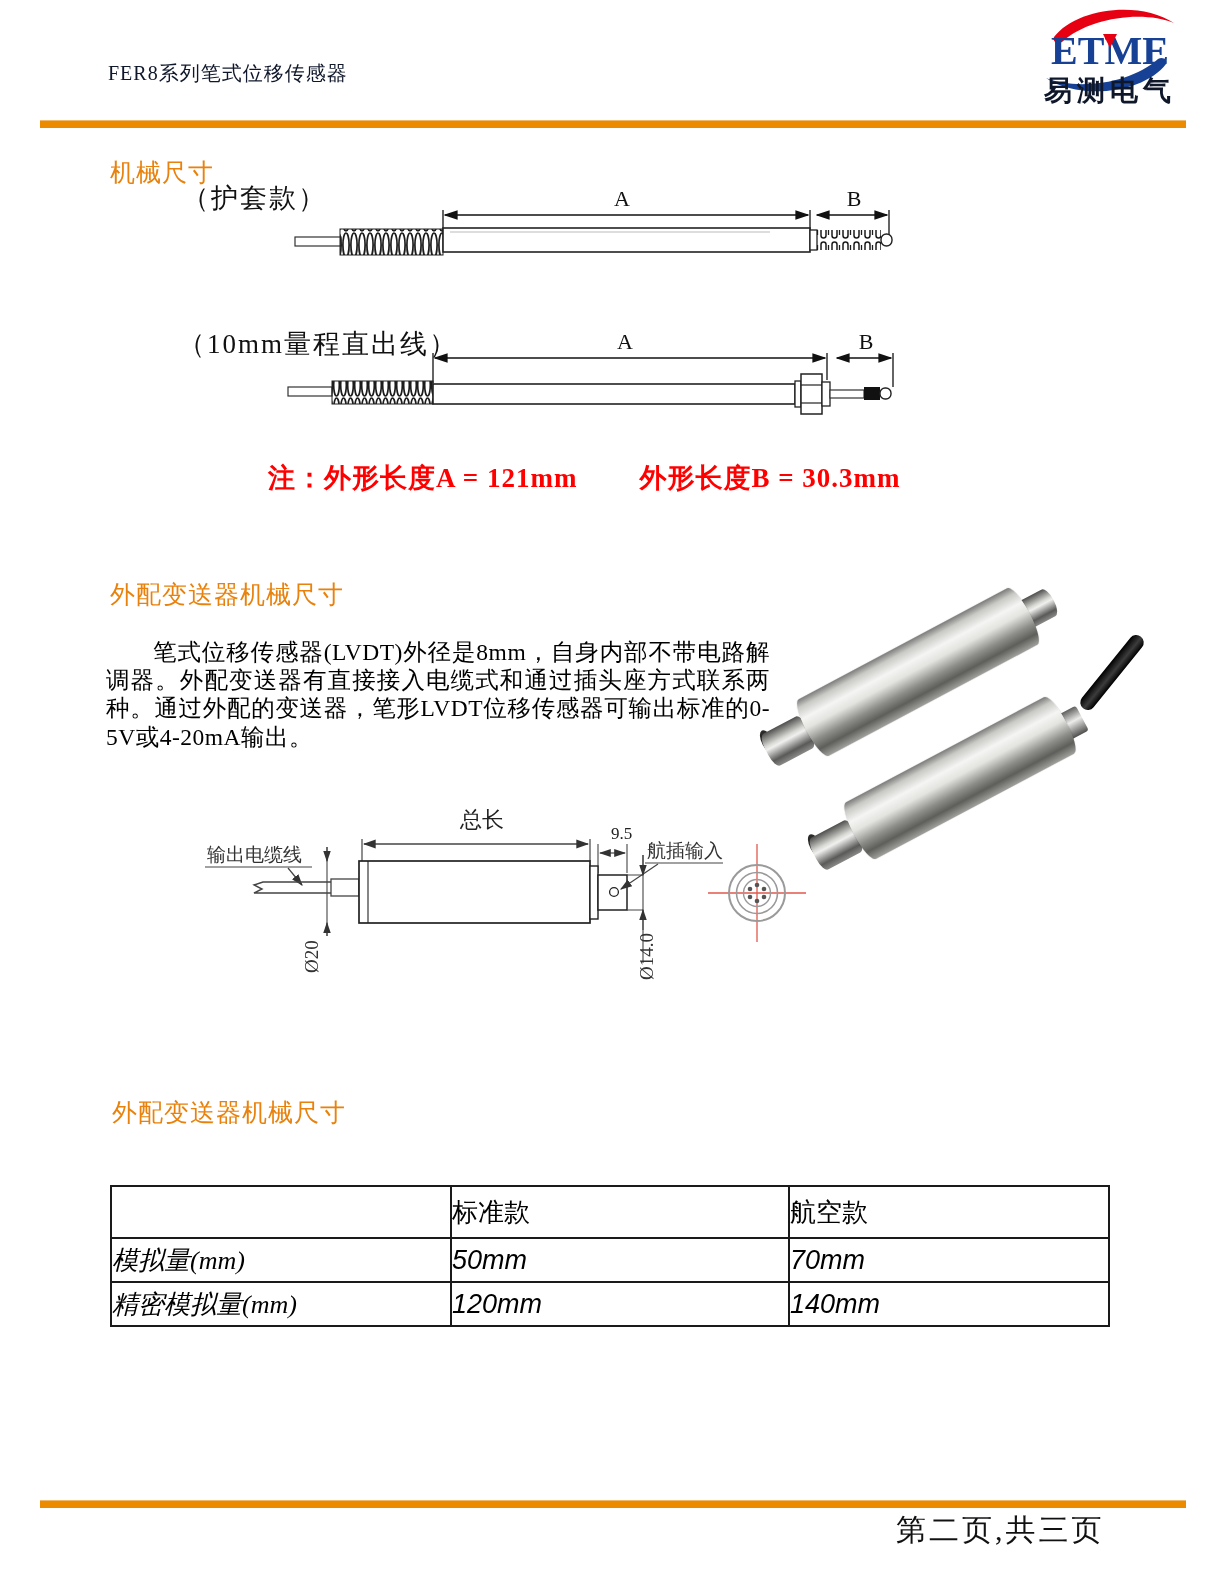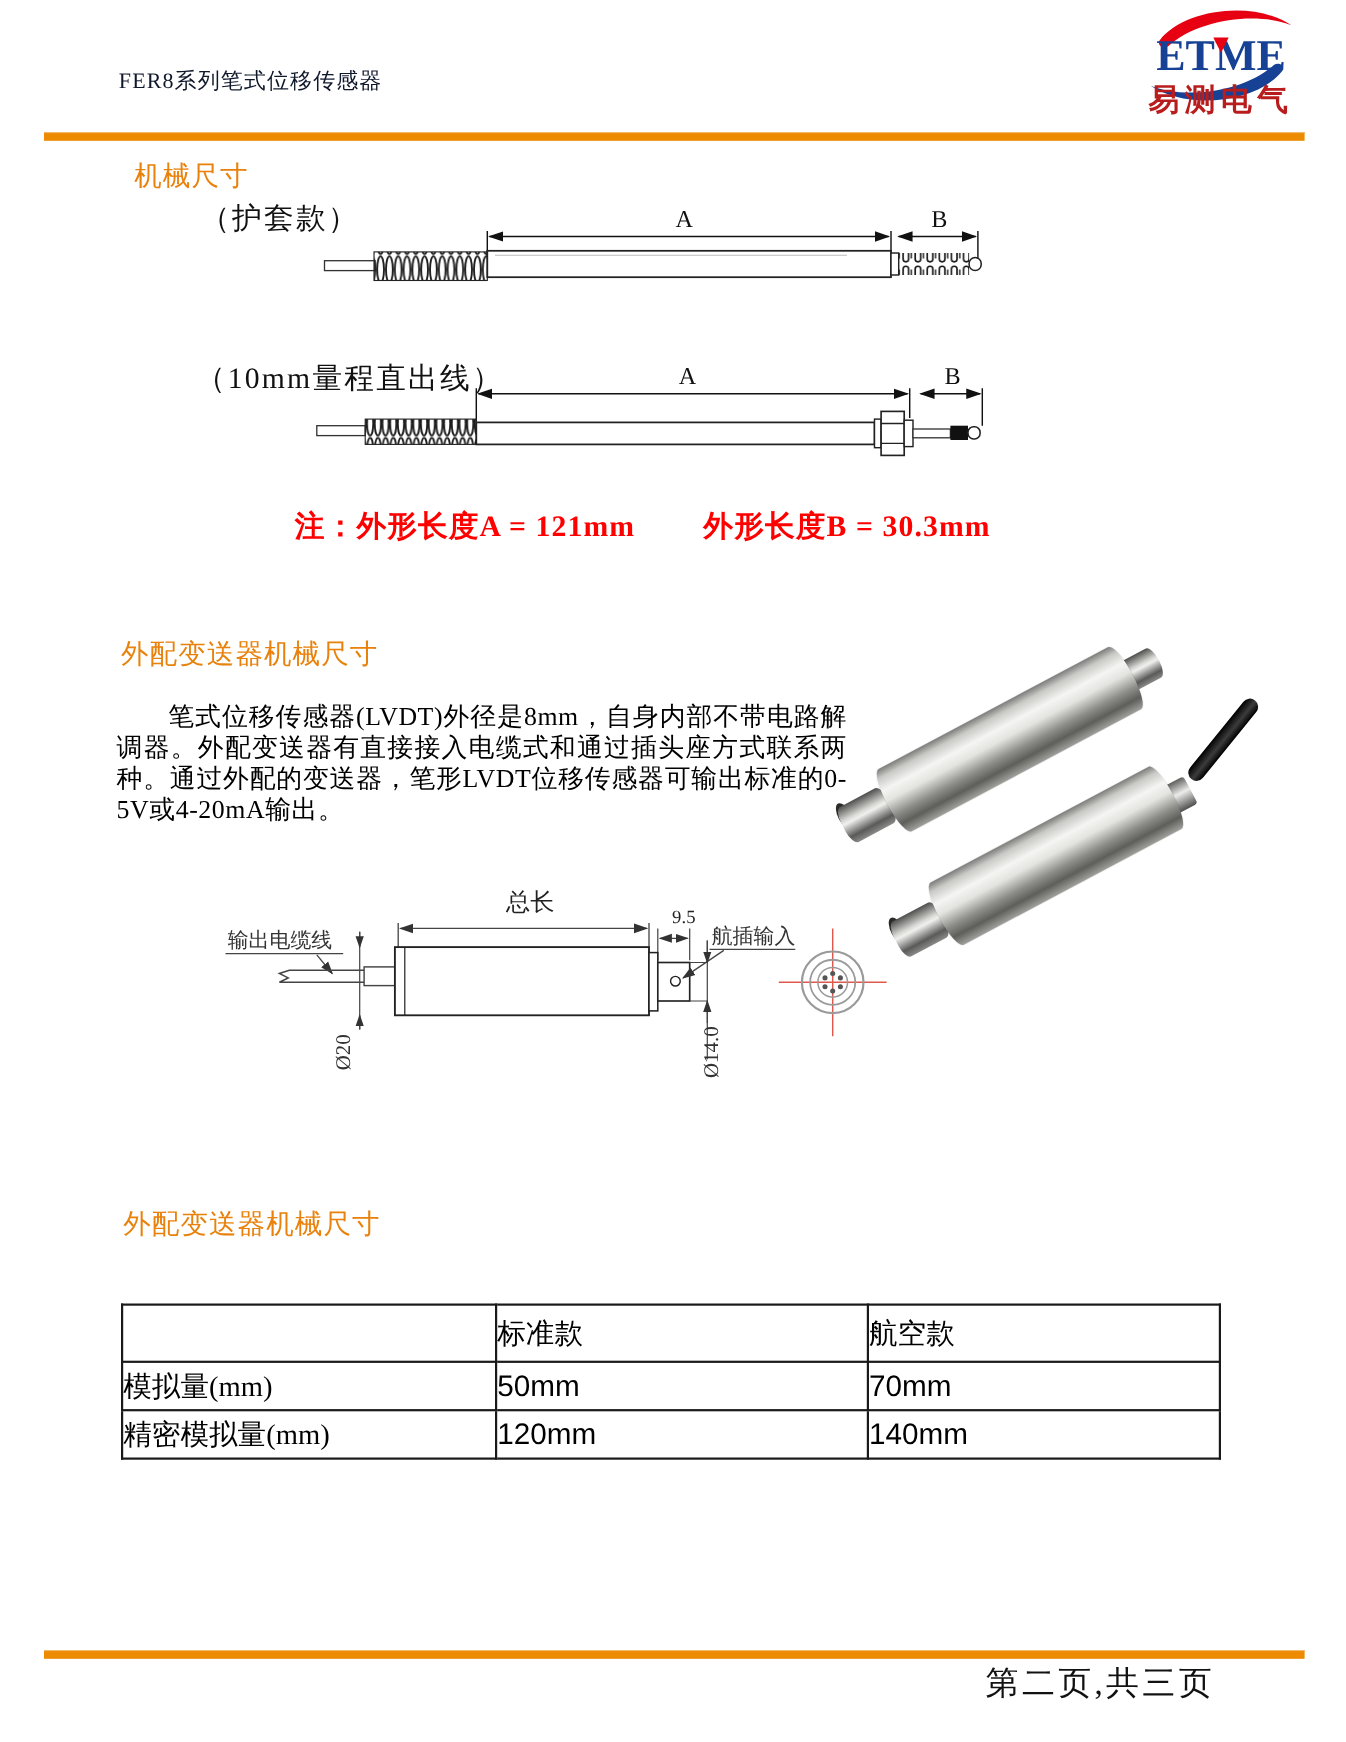--- a/index.html
+++ b/index.html
@@ -7,25 +7,25 @@
         font-family:"Liberation Serif","DejaVu Serif",serif;color:#111;}
   .abs{position:absolute;}
 
   
   .doc-title{left:108px;top:60px;font-size:20px;color:#0f172a;letter-spacing:1px;}
   .hr-rule{left:40px;width:1146px;height:7px;background:#ED8B00;border-top:1px solid #f2b96a;}
   .rule-top{top:120px;}
   .rule-bottom{top:1500px;}
   .logo{left:1028px;top:4px;width:164px;height:100px;}
   .logo-cn{left:1028px;top:72px;width:164px;text-align:center;font-size:28px;font-weight:bold;
-           color:#b91c1c;letter-spacing:5px;font-family:Liberation Sans, sans-serif;}
+           color:#0f172a;letter-spacing:5px;font-family:Liberation Sans, sans-serif;}
 
   
   .sec-title{font-size:25px;color:#E8820C;letter-spacing:1px;}
-  .t-mech{left:110px;top:143px;margin-left:12px;}
+  .t-mech{left:110px;top:156px;}
   .t-trans{left:110px;top:578px;}
   .t-table{left:112px;top:1096px;}
 
   
   .variant{font-size:27px;color:#111;letter-spacing:2px;}
   .v1{left:182px;top:180px;}
   .v2{left:178px;top:326px;}
 
   
   .note{left:268px;font-size:27px;font-weight:bold;color:#FF0000;letter-spacing:1px;white-space:nowrap;text-align:right;}
@@ -55,21 +55,21 @@
   .nutB{position:absolute;left:284px;top:116px;width:30px;height:28px;transform:rotate(-28deg);
         background:linear-gradient(#5f5f5d,#ececea 45%,#4f4f4d);border-radius:3px;}
   .cableB{position:absolute;left:296px;top:70px;width:92px;height:15px;transform:rotate(-51deg);
           border-radius:8px;background:linear-gradient(#000,#3c3c3c 55%,#000);}
 
   
   .dim-table{left:110px;top:1185px;width:998px;border-collapse:collapse;table-layout:fixed;}
   .dim-table td{border:2px solid #1a1a1a;text-align:left;vertical-align:middle;
                 font-size:26px;color:#000;padding:0;}
   .dim-table .hrow td{height:50px;}
-  .dim-table .drow td{height:42px;}
+  .dim-table .drow td{height:42px;font-style:italic;}
   .dim-table .val{font-family:"Liberation Sans","DejaVu Sans",sans-serif;font-size:27px;}
 
   
   .page-num{left:896px;top:1510px;font-size:30px;letter-spacing:3px;color:#111;}
 
   svg text{font-family:"Liberation Serif","DejaVu Serif",serif;}
 </style>
 </head>
 <body>
 

